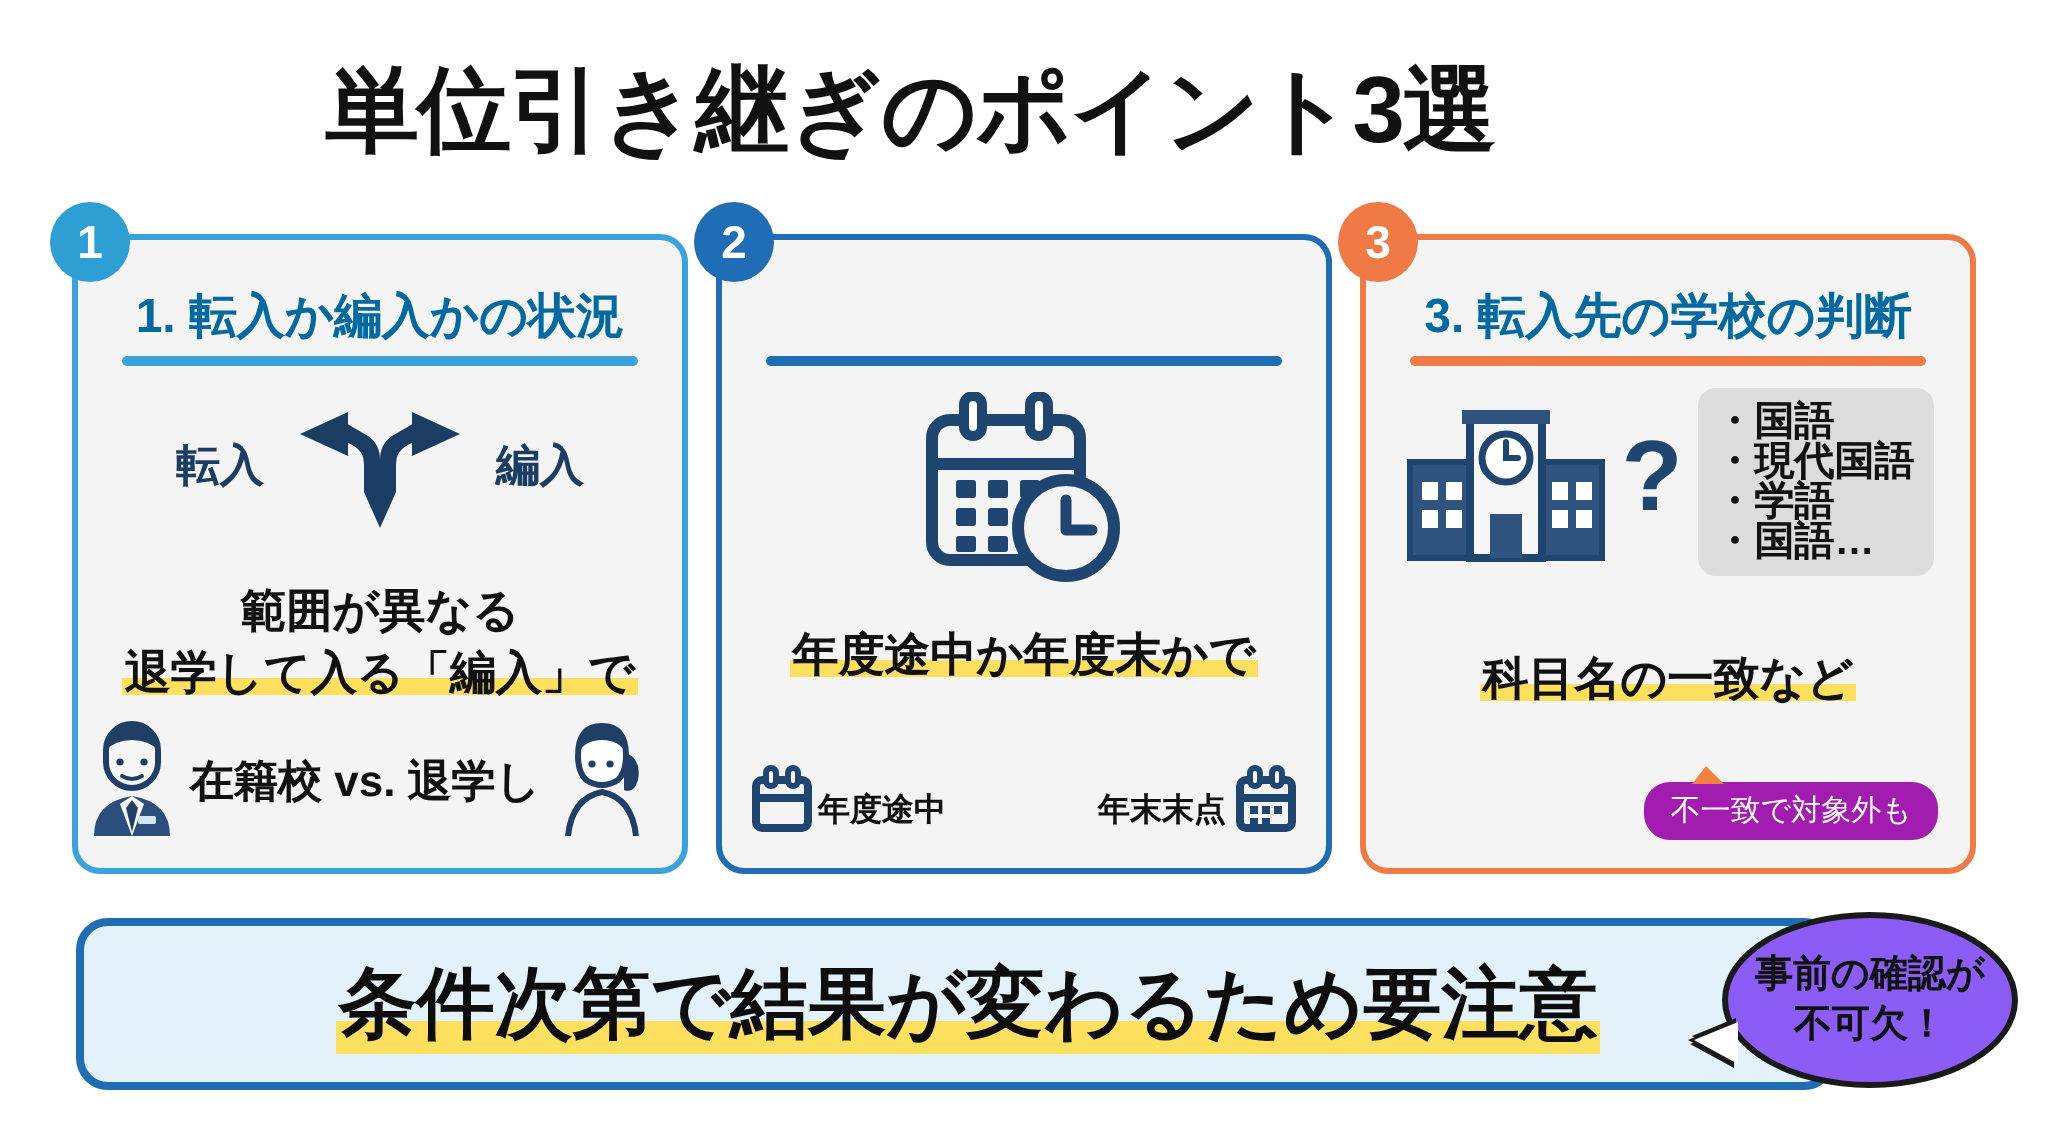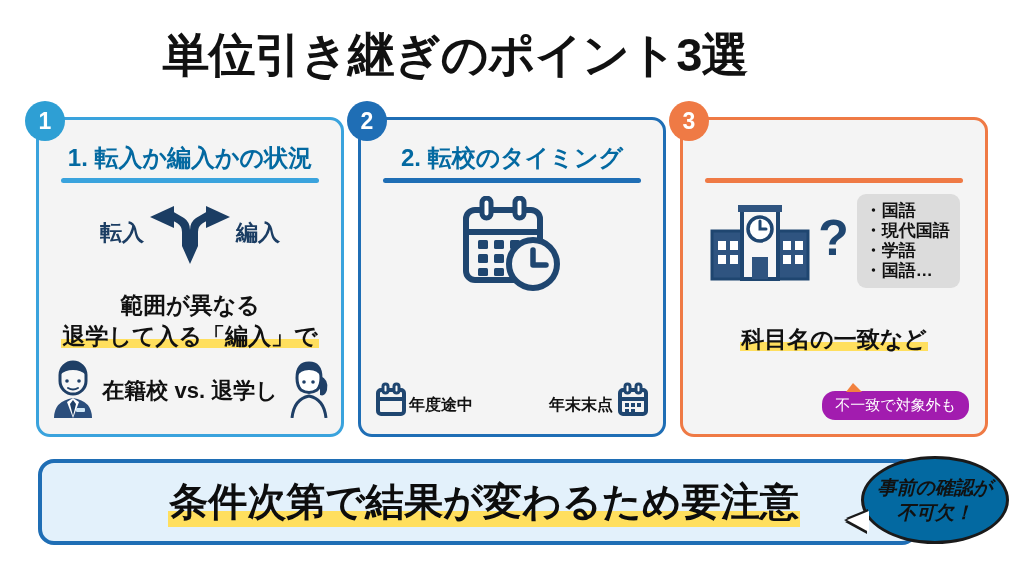--- a/index.html
+++ b/index.html
@@ -95,37 +95,36 @@
     padding: 0 1px;
   }
 
   
   #fork-row {
     position: absolute;
     top: 82px; left: 0; width: 100%;
     display: flex;
     align-items: center;
     justify-content: center;
-    gap: 4px;
+    gap: 16px;
   }
   .fork-label {
     font-size: 22px;
     font-weight: 700;
     color: #1b3d63;
   }
   #fork-svg { display: block; }
 
   #c1-text { top: 170px; }
 
   #c1-bottomrow {
     position: absolute;
     top: 236px; left: 0; width: 100%;
     display: flex;
     align-items: flex-end;
-    justify-content: center;
     gap: 2px;
   }
   #c1-vs {
     font-size: 22px;
     font-weight: 700;
     color: #111111;
     white-space: nowrap;
     padding-bottom: 12px;
   }
 
@@ -169,21 +168,21 @@
     color: #1f4670;
     line-height: 1;
     margin: 0 2px 6px 0;
   }
   #subject-box {
     background: #dcdcdc;
     border-radius: 9px;
     padding: 7px 10px 7px 8px;
   }
   .subject-item {
-    font-size: 17px;
+    font-size: 20px;
     font-weight: 700;
     color: #111111;
     line-height: 20px;
     white-space: nowrap;
   }
   .subject-item::before { content: "・"; }
   #c3-text { top: 192px; margin-top: 12px; }
 
   #c3-badge {
     position: absolute;
@@ -227,29 +226,28 @@
     padding-left: 12px;
   }
   #banner-text .hl {
     background: linear-gradient(transparent 66%, #ffdf5e 66%, #ffdf5e 96%, transparent 96%);
   }
 
   #bubble {
     position: absolute;
     left: 861px; top: 456px;
     width: 148px; height: 88px;
-    background: #0369a1;
+    background: #8b5cf6;
     border: 3px solid #1a1a1a;
     border-radius: 50% / 50%;
     display: flex;
     flex-direction: column;
     align-items: center;
     justify-content: center;
     z-index: 6;
-    font-style: italic;
   }
   .bubble-line {
     font-size: 19px;
     font-weight: 700;
     color: #111111;
     line-height: 25px;
     white-space: nowrap;
   }
   #bubble-tail {
     position: absolute;
@@ -310,21 +308,20 @@
         <path d="M40 20 q9 3 7 14 q-2 7 -7 5 z" fill="#1f3f66"></path>
         <circle cx="24" cy="26" r="1.8" fill="#1f3f66"></circle>
         <circle cx="33" cy="26" r="1.8" fill="#1f3f66"></circle>
         <path d="M12 62 q2 -19 17 -22 q15 3 17 22" fill="none" stroke="#1f3f66" stroke-width="3"></path>
       </svg>
     </div>
   </div>
 
   <div class="card" id="card-2">
     <div class="badge" id="badge-2">2</div>
-    <div class="card-title">2. 転校のタイミング</div>
     <div class="card-rule" id="rule-2"></div>
 
     <div id="cal-wrap">
       <svg width="104" height="96" viewBox="0 0 104 96">
         <rect x="6" y="14" width="74" height="70" rx="9" fill="none" stroke="#1f4670" stroke-width="6"></rect>
         <path d="M6 36 h74" stroke="#1f4670" stroke-width="6"></path>
         <rect x="22" y="2" width="9" height="20" rx="4.5" fill="#ffffff" stroke="#1f4670" stroke-width="5"></rect>
         <rect x="55" y="2" width="9" height="20" rx="4.5" fill="#ffffff" stroke="#1f4670" stroke-width="5"></rect>
         <g fill="#1f4670">
           <rect x="18" y="44" width="10" height="9" rx="1.5"></rect>
@@ -336,20 +333,21 @@
           <rect x="50" y="58" width="10" height="9" rx="1.5"></rect>
           <rect x="18" y="72" width="10" height="8" rx="1.5"></rect>
           <rect x="34" y="72" width="10" height="8" rx="1.5"></rect>
         </g>
         <circle cx="73" cy="68" r="24" fill="#f4f4f4" stroke="#1f4670" stroke-width="6"></circle>
         <path d="M73 54 v15 h13" stroke="#1f4670" stroke-width="5.5" fill="none" stroke-linecap="round" stroke-linejoin="round"></path>
       </svg>
     </div>
 
     <div class="card-body" id="c2-text">
+      <span class="body-line"><span class="hl">年度途中か年度末かで</span></span>
     </div>
 
     <div id="c2-footer">
       <div class="mini-cal-item mini-left">
         <svg width="32" height="34" viewBox="0 0 32 34">
           <rect x="3" y="8" width="26" height="24" rx="3" fill="none" stroke="#1f4670" stroke-width="4"></rect>
           <path d="M3 17 h26" stroke="#1f4670" stroke-width="4"></path>
           <rect x="8" y="2" width="5" height="9" rx="2.5" fill="#ffffff" stroke="#1f4670" stroke-width="3"></rect>
           <rect x="19" y="2" width="5" height="9" rx="2.5" fill="#ffffff" stroke="#1f4670" stroke-width="3"></rect>
         </svg>
@@ -369,20 +367,21 @@
             <rect x="14" y="27" width="4" height="3"></rect>
           </g>
         </svg>
         <span class="mini-label">年末末点</span>
       </div>
     </div>
   </div>
 
   <div class="card" id="card-3">
     <div class="badge" id="badge-3">3</div>
+    <div class="card-title">3. 転入先の学校の判断</div>
     <div class="card-rule" id="rule-3"></div>
 
     <div id="c3-graphics">
       <svg width="104" height="80" viewBox="0 0 104 80">
         <rect x="4" y="30" width="30" height="48" fill="#2f5480" stroke="#1f4670" stroke-width="3"></rect>
         <rect x="70" y="30" width="30" height="48" fill="#2f5480" stroke="#1f4670" stroke-width="3"></rect>
         <rect x="34" y="8" width="36" height="70" fill="#f6f6f6" stroke="#1f4670" stroke-width="4"></rect>
         <rect x="30" y="4" width="44" height="7" fill="#2f5480"></rect>
         <circle cx="52" cy="28" r="12" fill="#ffffff" stroke="#1f4670" stroke-width="3.5"></circle>
         <path d="M52 20 v8 h6" stroke="#1f4670" stroke-width="3" fill="none" stroke-linecap="round"></path>

